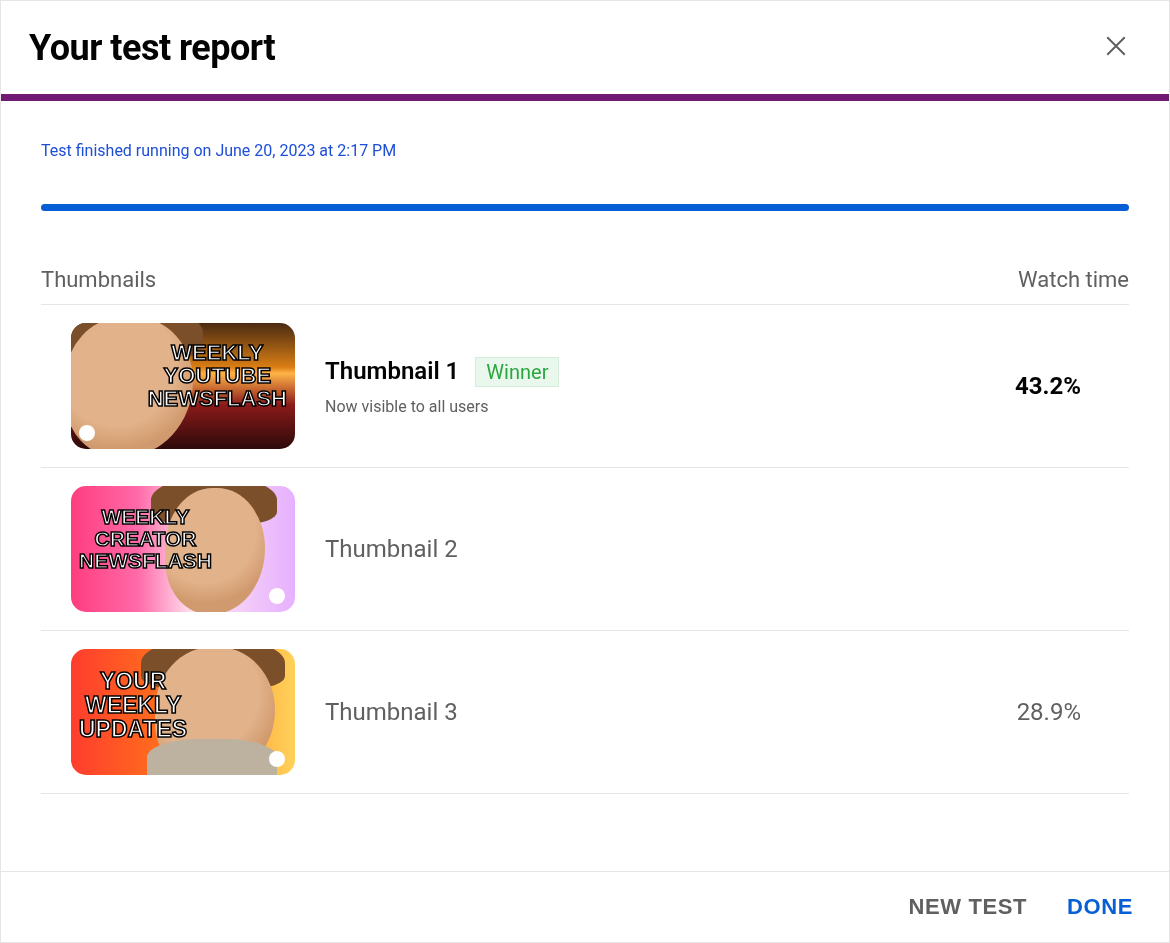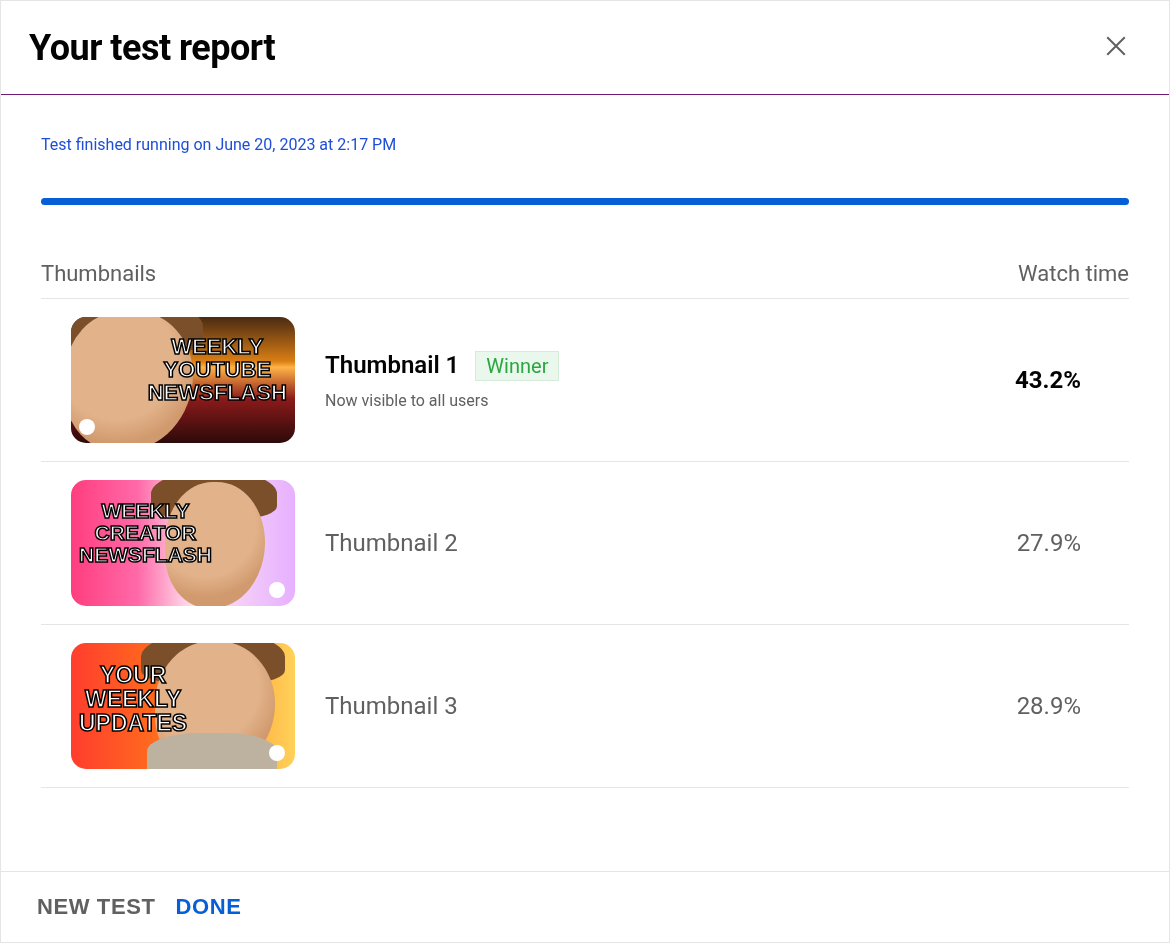--- a/index.html
+++ b/index.html
@@ -1,18 +1,18 @@
 <!DOCTYPE html>
 <html><head>
 <meta charset="utf-8">
 <style>
   * { box-sizing: border-box; margin: 0; padding: 0; }
   html, body { width: 1170px; height: 943px; font-family: Roboto, "Helvetica Neue", Arial, sans-serif; background: #fff; color: #030303; }
   .dialog { width: 1170px; height: 943px; display: flex; flex-direction: column; border: 1px solid #e5e5e5; }
-  .header { display: flex; align-items: center; justify-content: space-between; padding: 24px 32px 24px 28px; border-bottom: 1px solid #701a75; }
+  .header { display: flex; align-items: center; justify-content: space-between; padding: 24px 32px 24px 28px; border-bottom: 7px solid #701a75; }
   .header h1 { font-size: 36px; font-weight: 700; letter-spacing: -0.5px; }
   .close-btn { background: none; border: none; cursor: pointer; padding: 6px; }
   .close-btn svg { width: 30px; height: 30px; stroke: #606060; stroke-width: 1.6; }
   .body { flex: 1; padding: 40px 40px 0 40px; overflow: hidden; }
   .section-title { font-size: 26px; font-weight: 600; margin-bottom: 10px; }
   .section-sub { font-size: 16px; color: #1d4ed8; margin-bottom: 44px; }
   .progress { width: 100%; height: 7px; background: #065fd4; border-radius: 4px; margin-bottom: 56px; }
   .cols { display: flex; justify-content: space-between; font-size: 22px; color: #606060; padding-bottom: 12px; border-bottom: 1px solid #e5e5e5; }
   .row { display: flex; align-items: center; padding: 18px 0 18px 30px; border-bottom: 1px solid #e5e5e5; }
   .thumb { width: 224px; height: 126px; border-radius: 15px; overflow: hidden; flex-shrink: 0; position: relative; margin-right: 30px; }
@@ -39,21 +39,21 @@
   .t3 .thumb-text { left:8px; top:20px; font-size:23px; text-align:center; }
   .t3 .thumb-dot { right:10px; }
   .info { flex: 1; }
   .name-line { display: flex; align-items: flex-start; gap: 16px; }
   .name { font-size: 24px; color: #606060; }
   .row.winner .name { font-weight: 600; color: #030303; }
   .badge { font-size: 20px; color: #2ba640; background: #eaf7ec; border: 1px solid #d4ecd8; padding: 2px 10px; border-radius: 0; }
   .subtext { font-size: 16px; color: #606060; margin-top: 10px; }
   .metric { font-size: 24px; color: #606060; padding-right: 48px; min-width: 160px; text-align: right; }
   .row.winner .metric { font-weight: 700; color: #030303; }
-  .footer { border-top: 1px solid #e5e5e5; padding: 22px 36px; display: flex; gap: 20px; }
+  .footer { border-top: 1px solid #e5e5e5; padding: 22px 36px; display: flex; justify-content: flex-end; gap: 40px; }
   .footer button { background: none; border: none; font-size: 22px; font-weight: 600; letter-spacing: 0.6px; cursor: pointer; text-transform: uppercase; }
   .btn-secondary { color: #606060; }
   .btn-primary { color: #065fd4; }
 </style>
 </head>
 <body>
 
 <div class="dialog">
 
   <div class="header">
@@ -104,21 +104,20 @@
           <span>CREATOR</span>
           <span>NEWSFLASH</span>
         </div>
         <div class="thumb-dot"></div>
       </div>
       <div class="info">
         <div class="name-line">
           <span class="name">Thumbnail 2</span>
         </div>
       </div>
-      <div class="metric">27.9%</div>
     </div>
 
     <div class="row">
       <div class="thumb t3">
         <div class="hair"></div>
           <div class="face"></div>
           <div class="sweater"></div>
         <div class="thumb-text">
           <span>YOUR</span>
           <span>WEEKLY</span>

